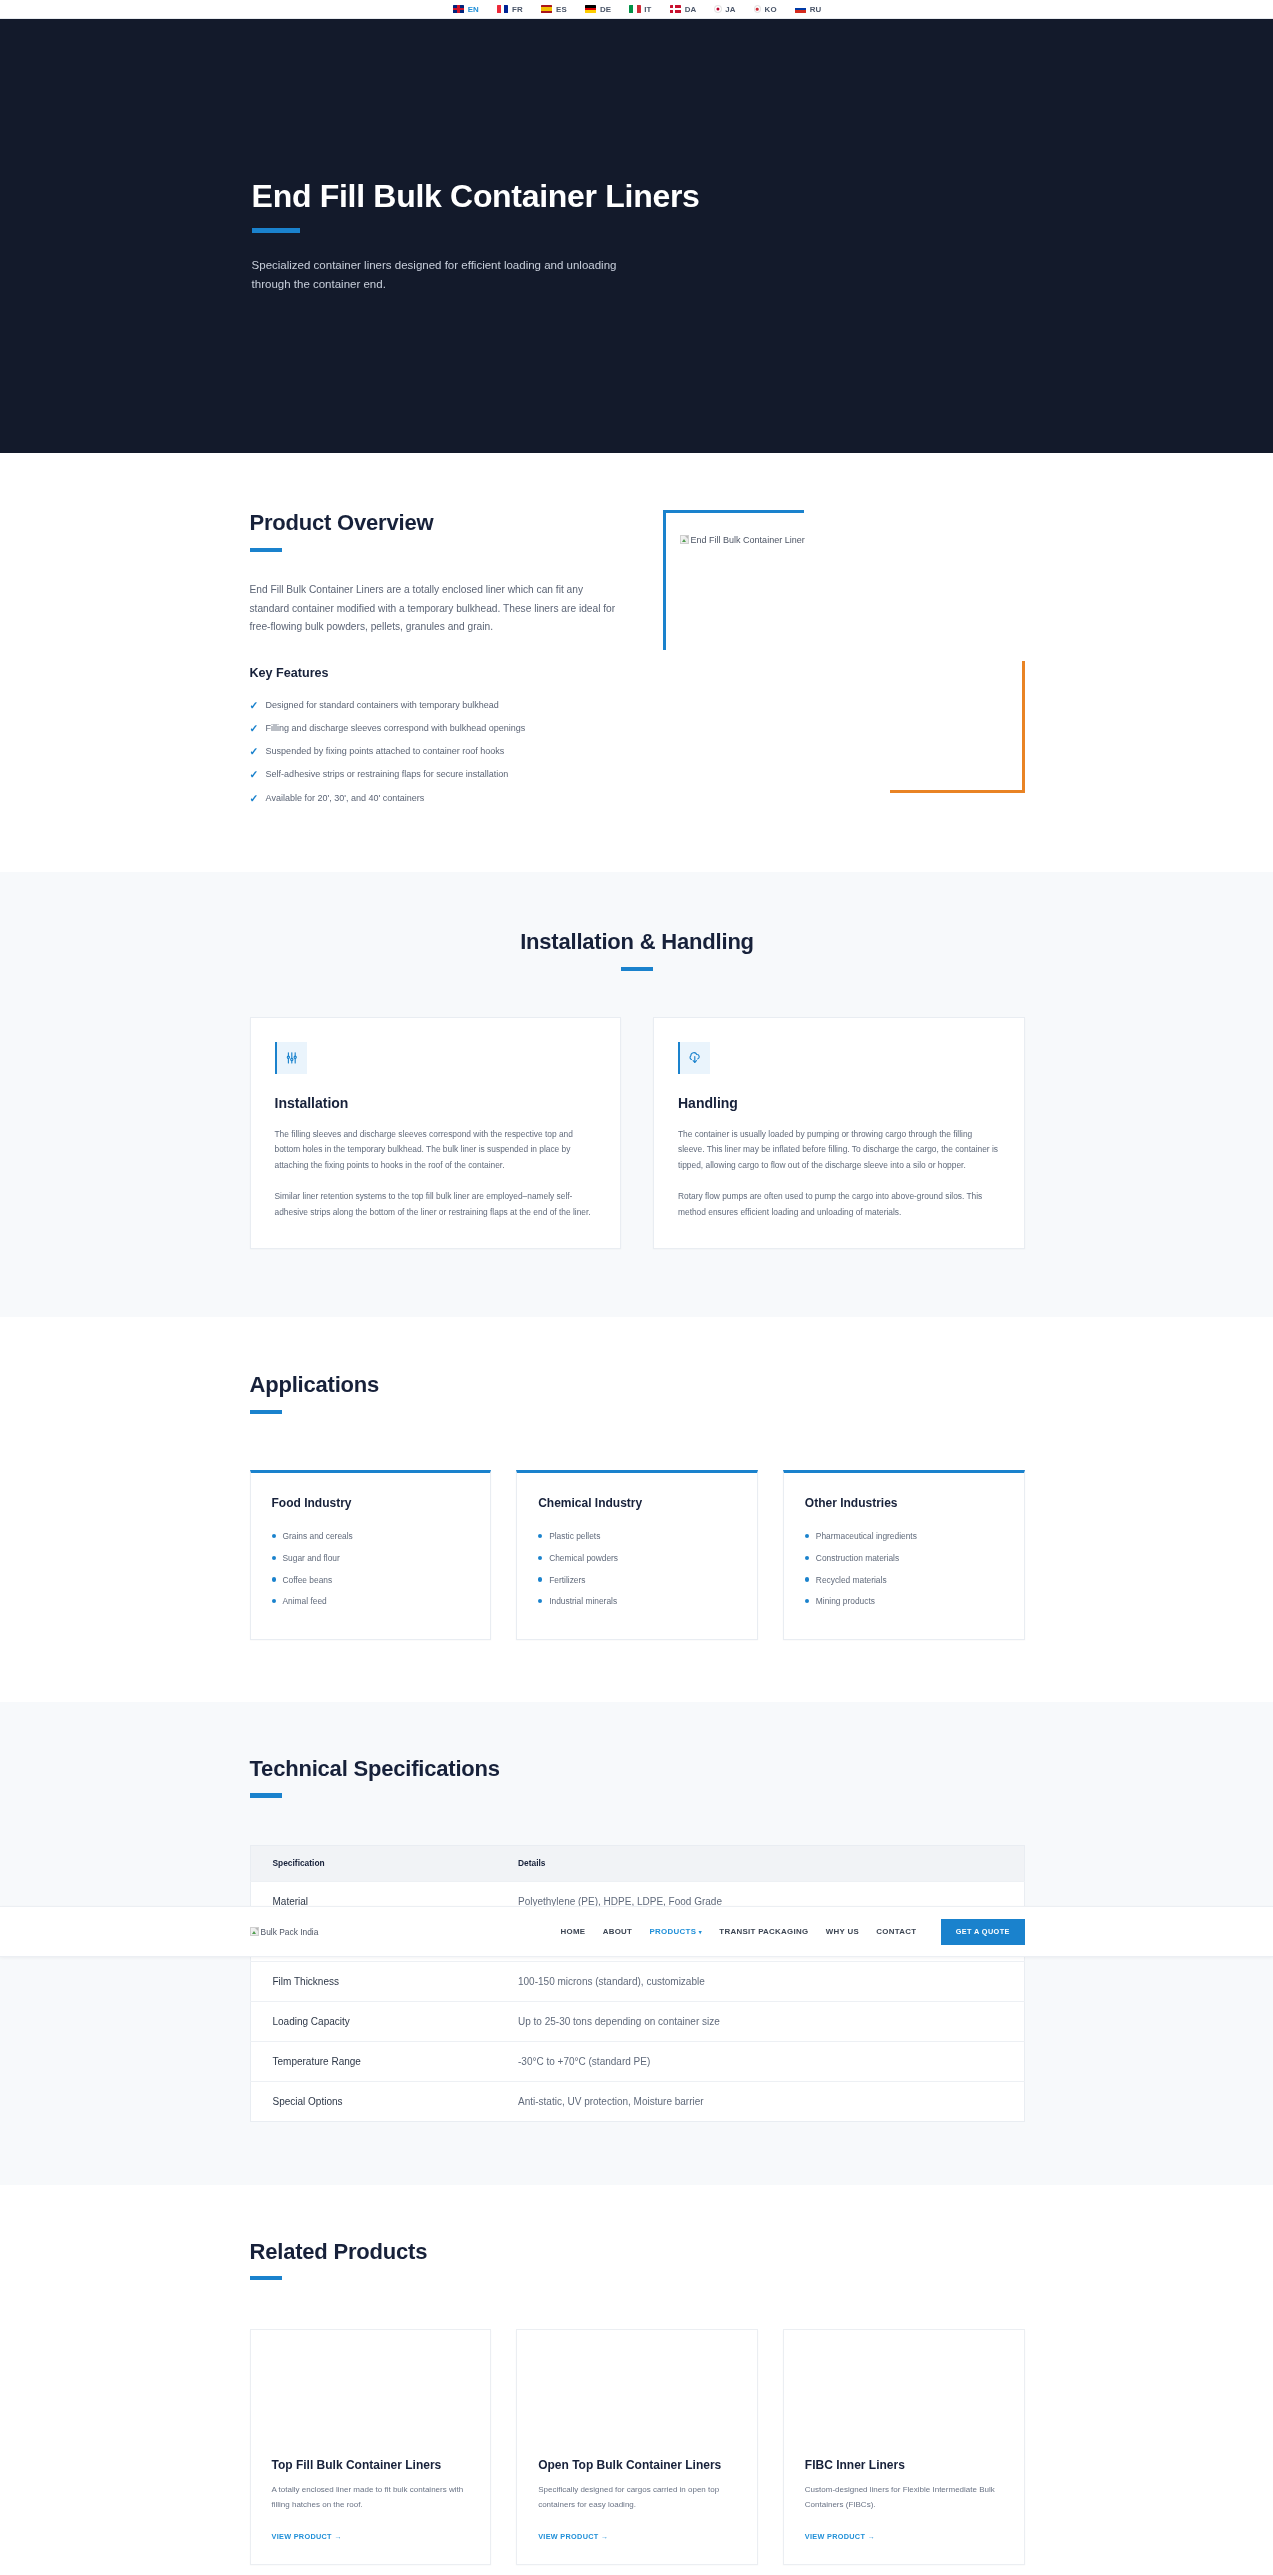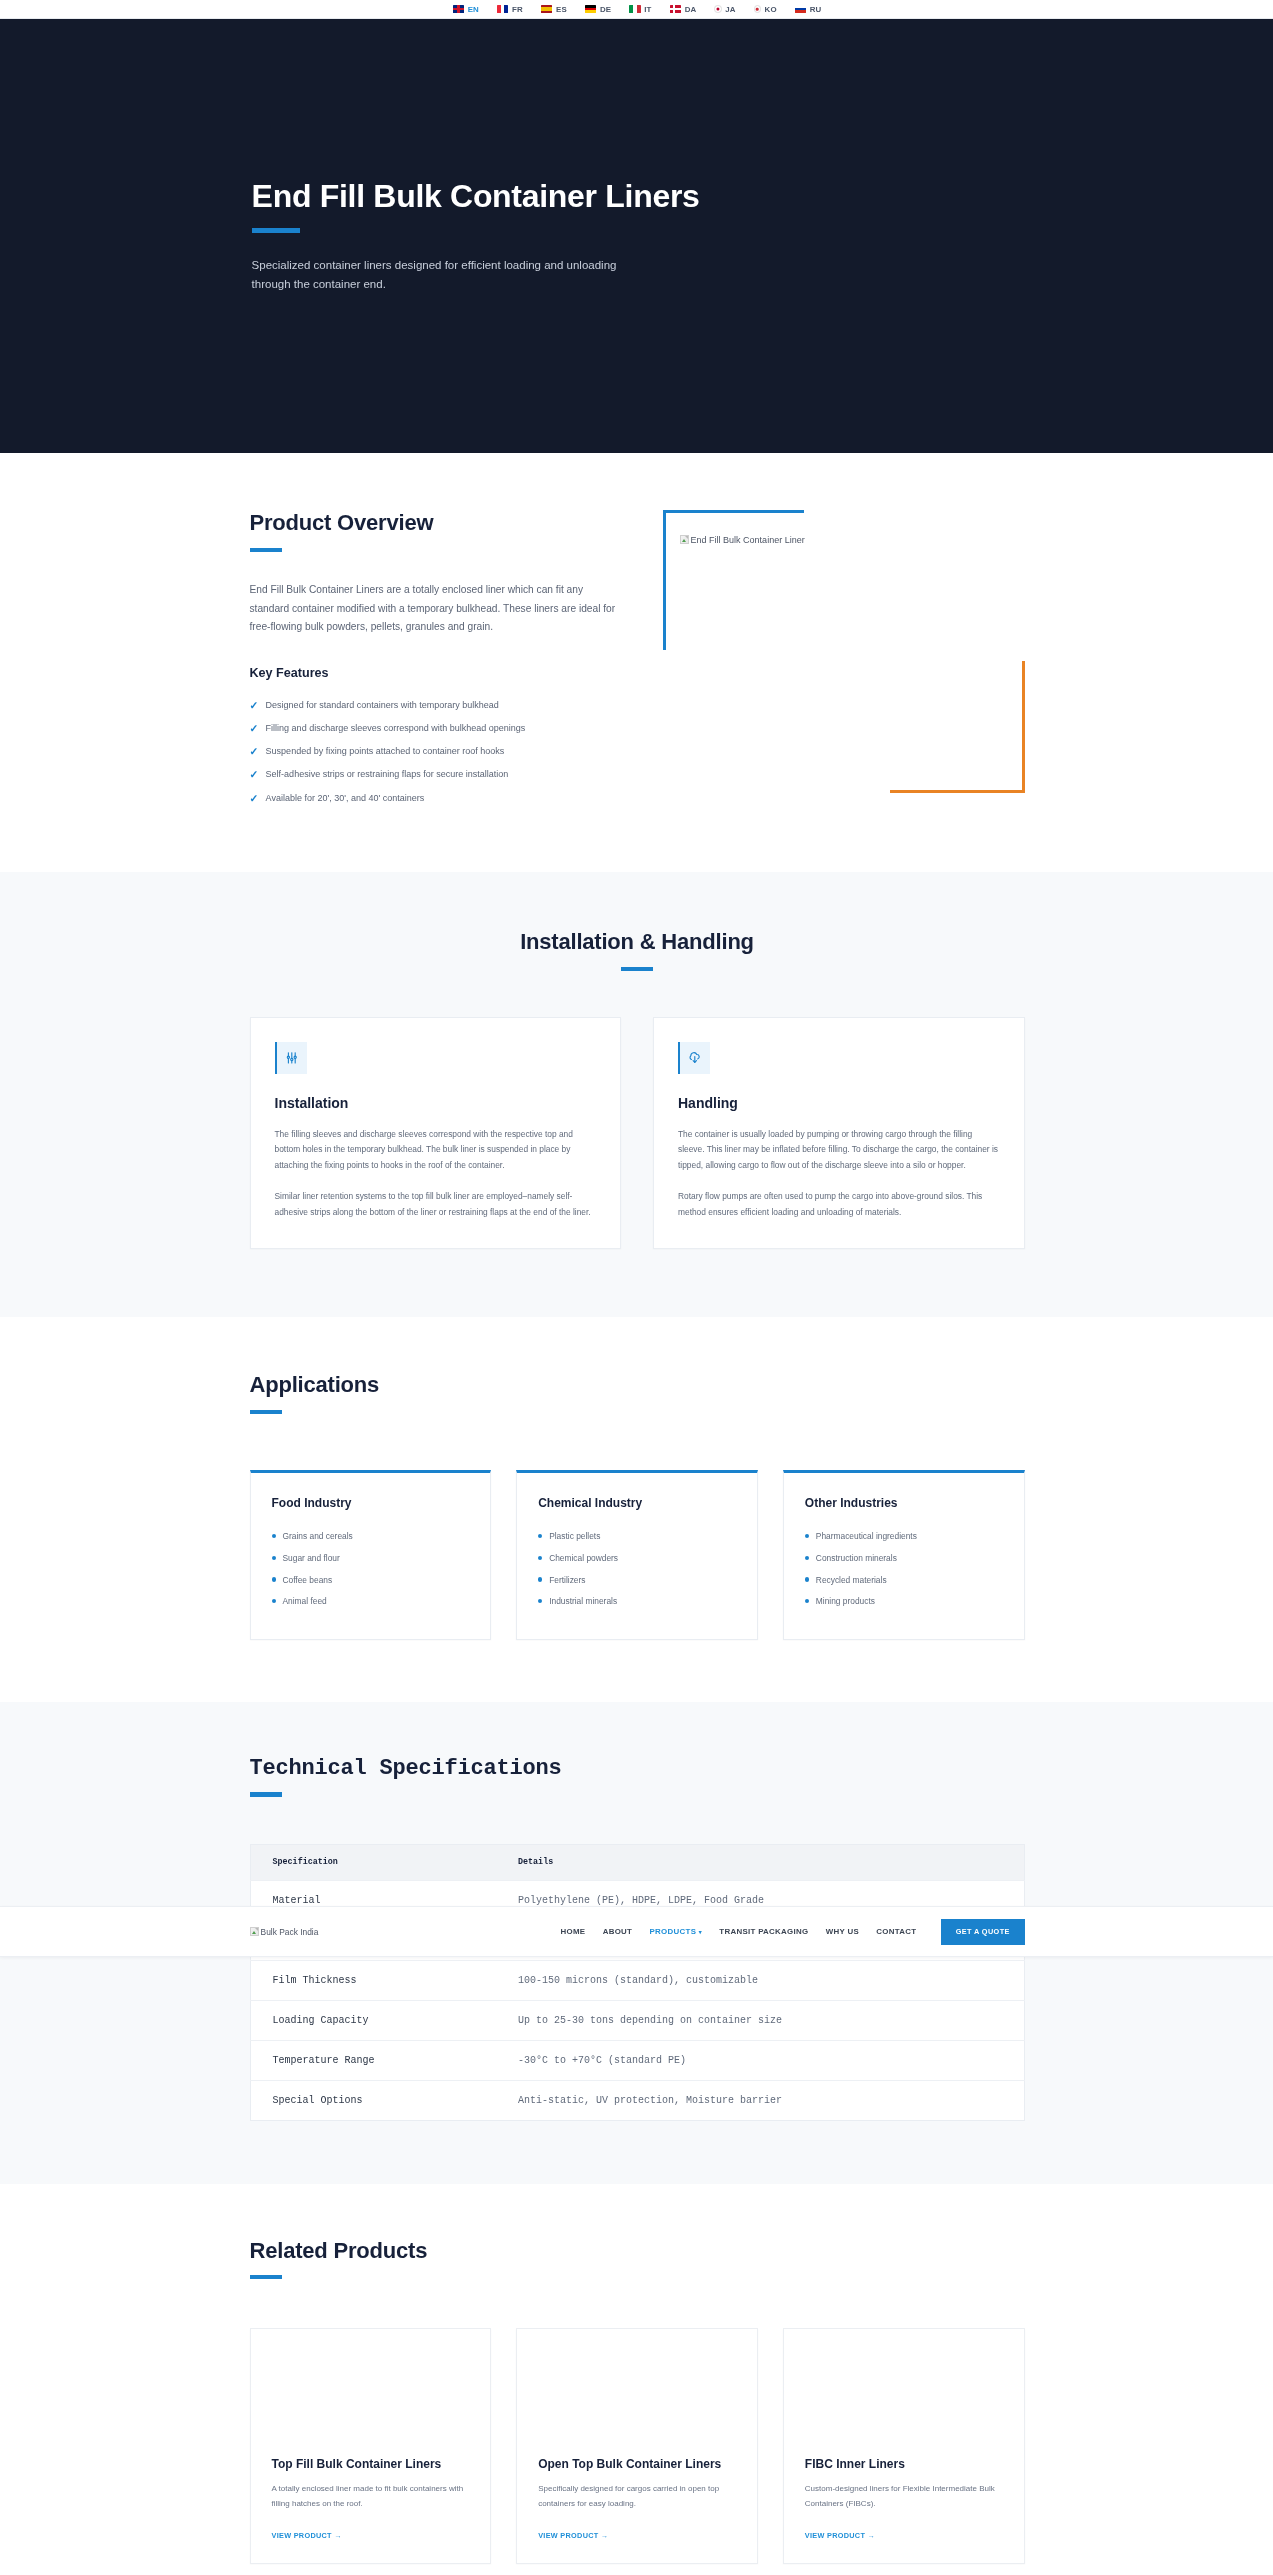--- a/index.html
+++ b/index.html
@@ -149,21 +149,21 @@
   }
   .app-card h3 { font-size: 12px; font-weight: 700; color: #17213a; }
   .app-card ul { list-style: none; margin-top: 15.7px; }
   .app-card li {
     display: flex; align-items: center; gap: 6.8px;
     font-size: 8.4px; color: #606a7b; padding: 5.8px 0;
   }
   .bullet { width: 4.2px; height: 4.2px; border-radius: 50%; background: #1a82cd; flex: none; }
 
   
-  .specs { padding: 54px 0 63px; font-family: Liberation Mono, monospace; }
+  .specs { padding: 54px 0 63px; }
   .spec-table { margin-top: 47px; width: 100%; border-collapse: collapse; background: #fff; border: 0.5px solid #e9edf2; }
   .spec-table th {
     background: #f1f3f6; text-align: left; font-size: 8.4px; font-weight: 700;
     color: #17213a; padding: 12.6px 22px;
   }
   .spec-table td {
     font-size: 10px; color: #606a7b; padding: 14px 22px;
     border-top: 0.5px solid #edf0f4;
   }
   .spec-table td.k { color: #2d3747; }
@@ -393,21 +393,21 @@
   </div>
   <div class="app-card">
     <h3>Other Industries</h3>
     <ul>
       <li>
                 <span class="bullet"></span>
                 <span>Pharmaceutical ingredients</span>
               </li>
               <li>
                 <span class="bullet"></span>
-                <span>Construction minerals</span>
+                <span>Construction materials</span>
               </li>
               <li>
                 <span class="bullet"></span>
                 <span>Recycled materials</span>
               </li>
               <li>
                 <span class="bullet"></span>
                 <span>Mining products</span>
               </li>
     </ul>

